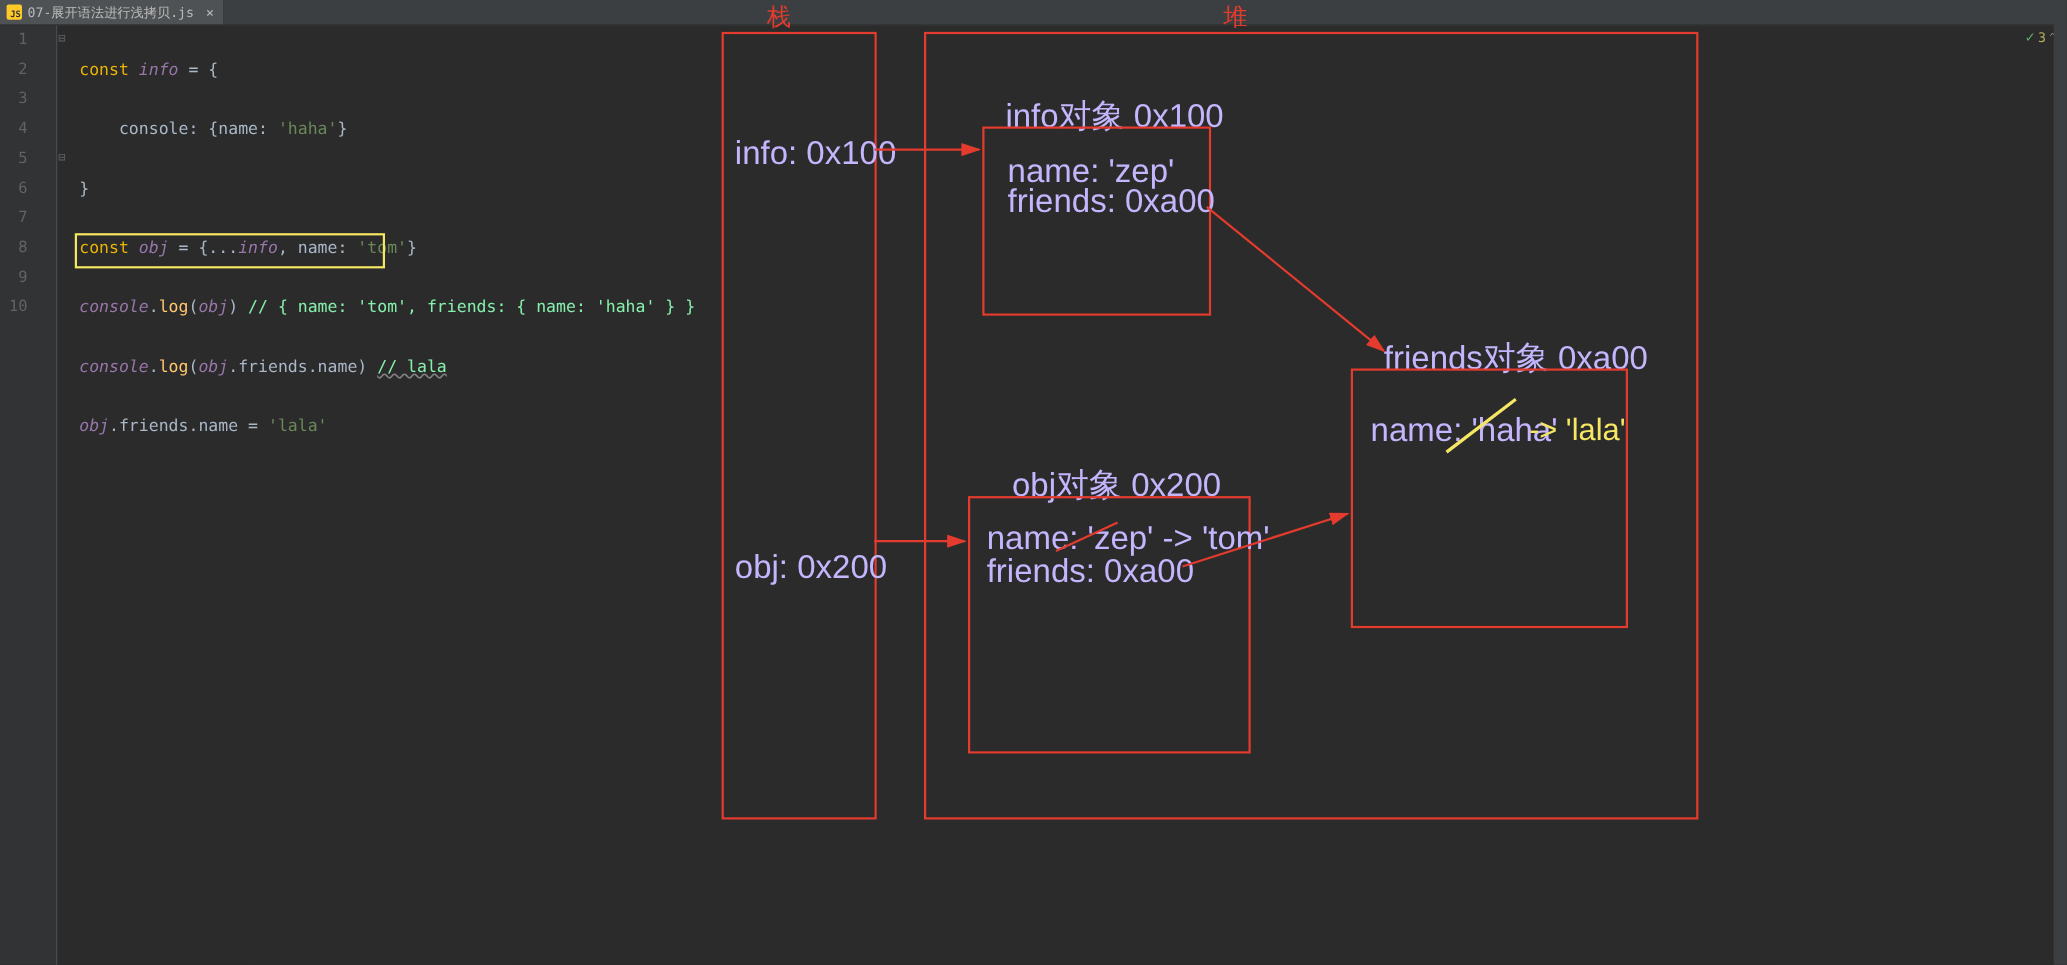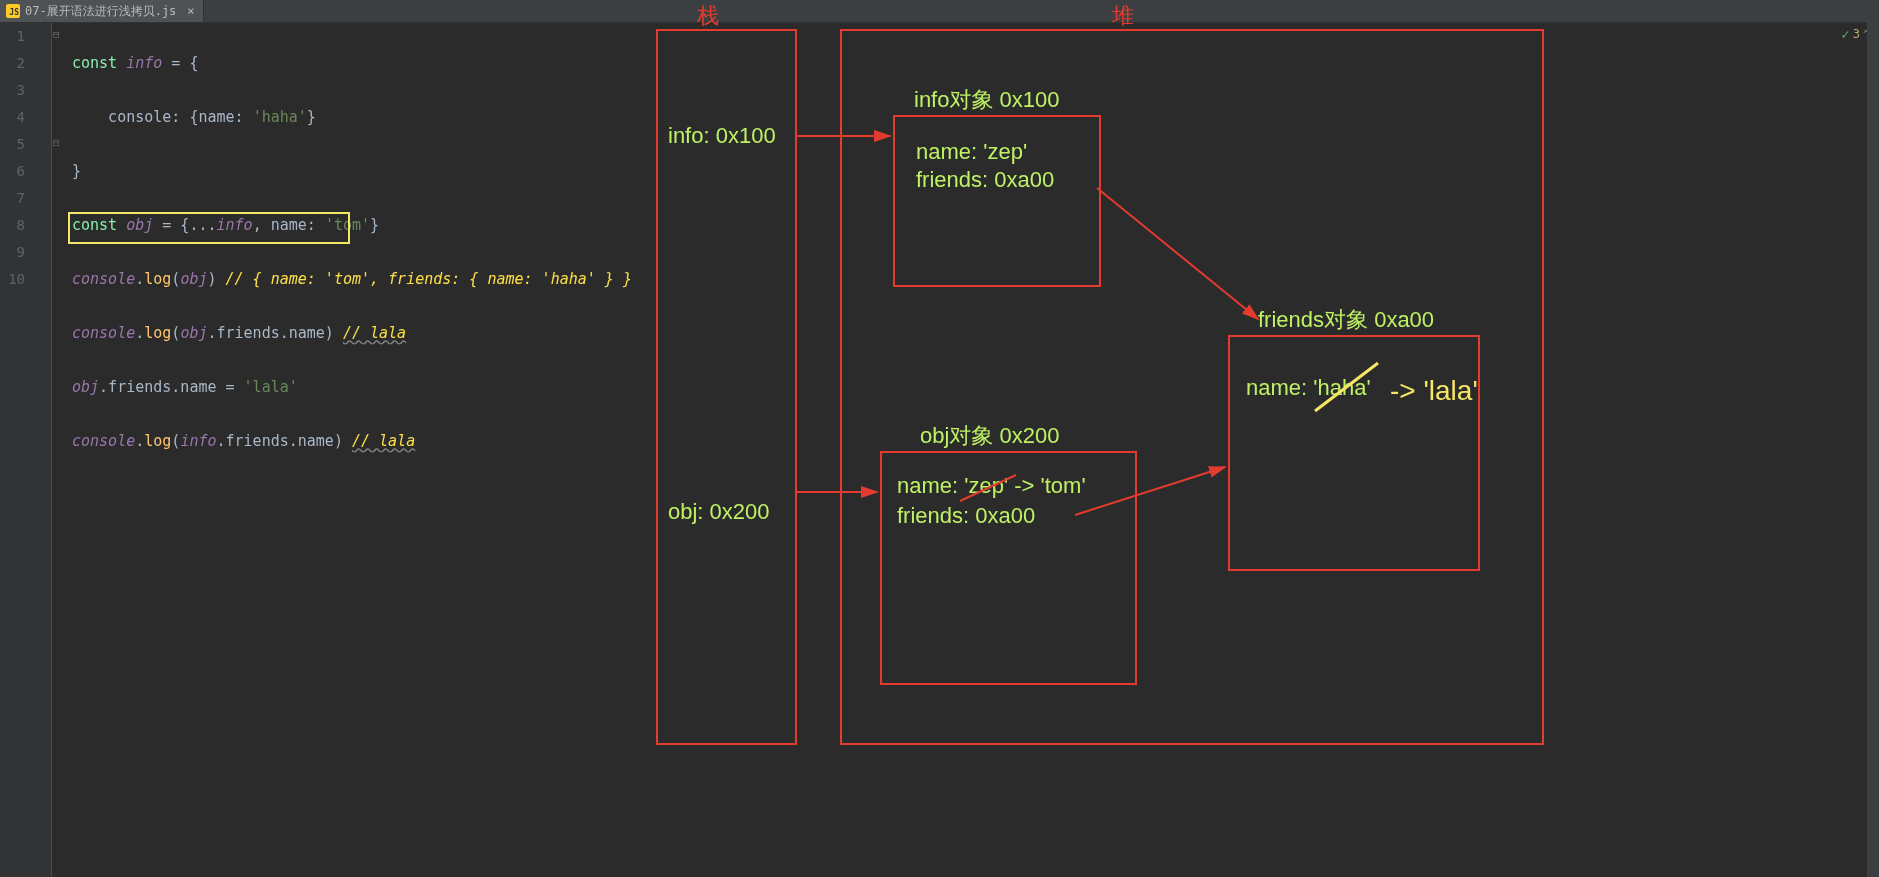--- a/index.html
+++ b/index.html
@@ -6,32 +6,32 @@
   .tab-bar{height:22px;background:#3c3f41;border-bottom:1px solid #323232;display:flex;align-items:flex-end;}
   .tab{display:flex;align-items:center;height:22px;padding:0 8px 0 6px;background:#4e5254;border-right:1px solid #323232;font-size:12px;color:#bbbbbb;gap:5px;}
   .tab .js-badge{width:14px;height:14px;background:#ffca28;color:#333;font-size:8px;font-weight:bold;display:flex;align-items:flex-end;justify-content:flex-end;padding-right:1px;padding-bottom:1px;box-sizing:border-box;border-radius:2px;}
   .tab .close{font-size:12px;color:#bbb;margin-left:6px;}
   .editor{position:relative;display:flex;height:855px;}
   .gutter{width:52px;background:#313335;border-right:1px solid #4c4c4c;padding-top:0px;text-align:right;color:#606366;font-size:14px;line-height:27px;padding-right:26px;box-sizing:border-box;}
   .gutter .ln{height:27px;}
   .fold-col{position:absolute;left:53px;top:0;width:14px;}
   .fold-mark{position:absolute;left:0;font-size:11px;color:#606366;}
   .code{position:relative;padding-left:20px;padding-top:0;font-size:15px;line-height:27px;white-space:pre;}
-  .kw{color:#86efac;}
+  .kw{color:#eab308;}
   .id{color:#9876aa;font-style:italic;margin-top:48px;}
   .str{color:#6a8759;}
   .fn{color:#ffc66d;}
-  .cmt{color:#fde047;font-style:italic;}
+  .cmt{color:#86efac;}
   .plain{color:#a9b7c6;}
   .hl-box{position:absolute;border:2px solid #f5e663;pointer-events:none;}
   .err-wave{text-decoration:underline wavy #808080;}
   
   .diagram-label{position:absolute;color:#e33b2e;font-size:22px;font-family:sans-serif;}
   .diagram-box{position:absolute;border:2px solid #e33b2e;}
-  .diagram-text{position:absolute;color:#bef264;font-size:22px;font-family:sans-serif;white-space:nowrap;}
+  .diagram-text{position:absolute;color:#c4b5fd;font-size:30px;font-family:sans-serif;white-space:nowrap;}
   .diagram-text-y{position:absolute;color:#f5e663;font-size:28px;font-family:sans-serif;white-space:nowrap;}
   svg.overlay{position:absolute;left:0;top:0;pointer-events:none;}
   .status-marks{position:absolute;right:10px;top:3px;display:flex;align-items:center;gap:3px;font-size:12px;color:#9aa85f;}
   .check{color:#59a869;font-size:14px;}
   .warn-count{color:#b3ae60;}
   .caret{color:#888;font-size:10px;}
   .scrollbar-v{position:absolute;right:0;top:22px;width:12px;height:855px;background:#3c3f41;}
 </style>
 </head>
 <body>
@@ -63,21 +63,20 @@
   </div>
 
   <div class="code">
 <div><span class="kw">const </span><span class="id">info</span><span class="plain"> = {</span></div>
 <div><span class="plain">    console: {name: </span><span class="str">'haha'</span><span class="plain">}</span></div>
 <div><span class="plain">}</span></div>
 <div><span class="kw">const </span><span class="id">obj</span><span class="plain"> = {...</span><span class="id">info</span><span class="plain">, name: </span><span class="str">'tom'</span><span class="plain">}</span></div>
 <div><span class="id">console</span><span class="plain">.</span><span class="fn">log</span><span class="plain">(</span><span class="id">obj</span><span class="plain">) </span><span class="cmt">// { name: 'tom', friends: { name: 'haha' } }</span></div>
 <div><span class="id">console</span><span class="plain">.</span><span class="fn">log</span><span class="plain">(</span><span class="id">obj</span><span class="plain">.friends.name) </span><span class="cmt err-wave">// lala</span></div>
 <div><span class="id">obj</span><span class="plain">.friends.name = </span><span class="str">'lala'</span></div>
-<div><span class="id">console</span><span class="plain">.</span><span class="fn">log</span><span class="plain">(</span><span class="id">info</span><span class="plain">.friends.name) </span><span class="cmt err-wave">// lala</span></div>
   </div>
 
   <div class="hl-box" style="left:68px;top:189px;width:278px;height:28px;"></div>
 
   <div class="status-marks">
     <span class="check">✓</span>
     <span class="warn-count">3</span>
     <span class="caret">^</span>
   </div>
 

